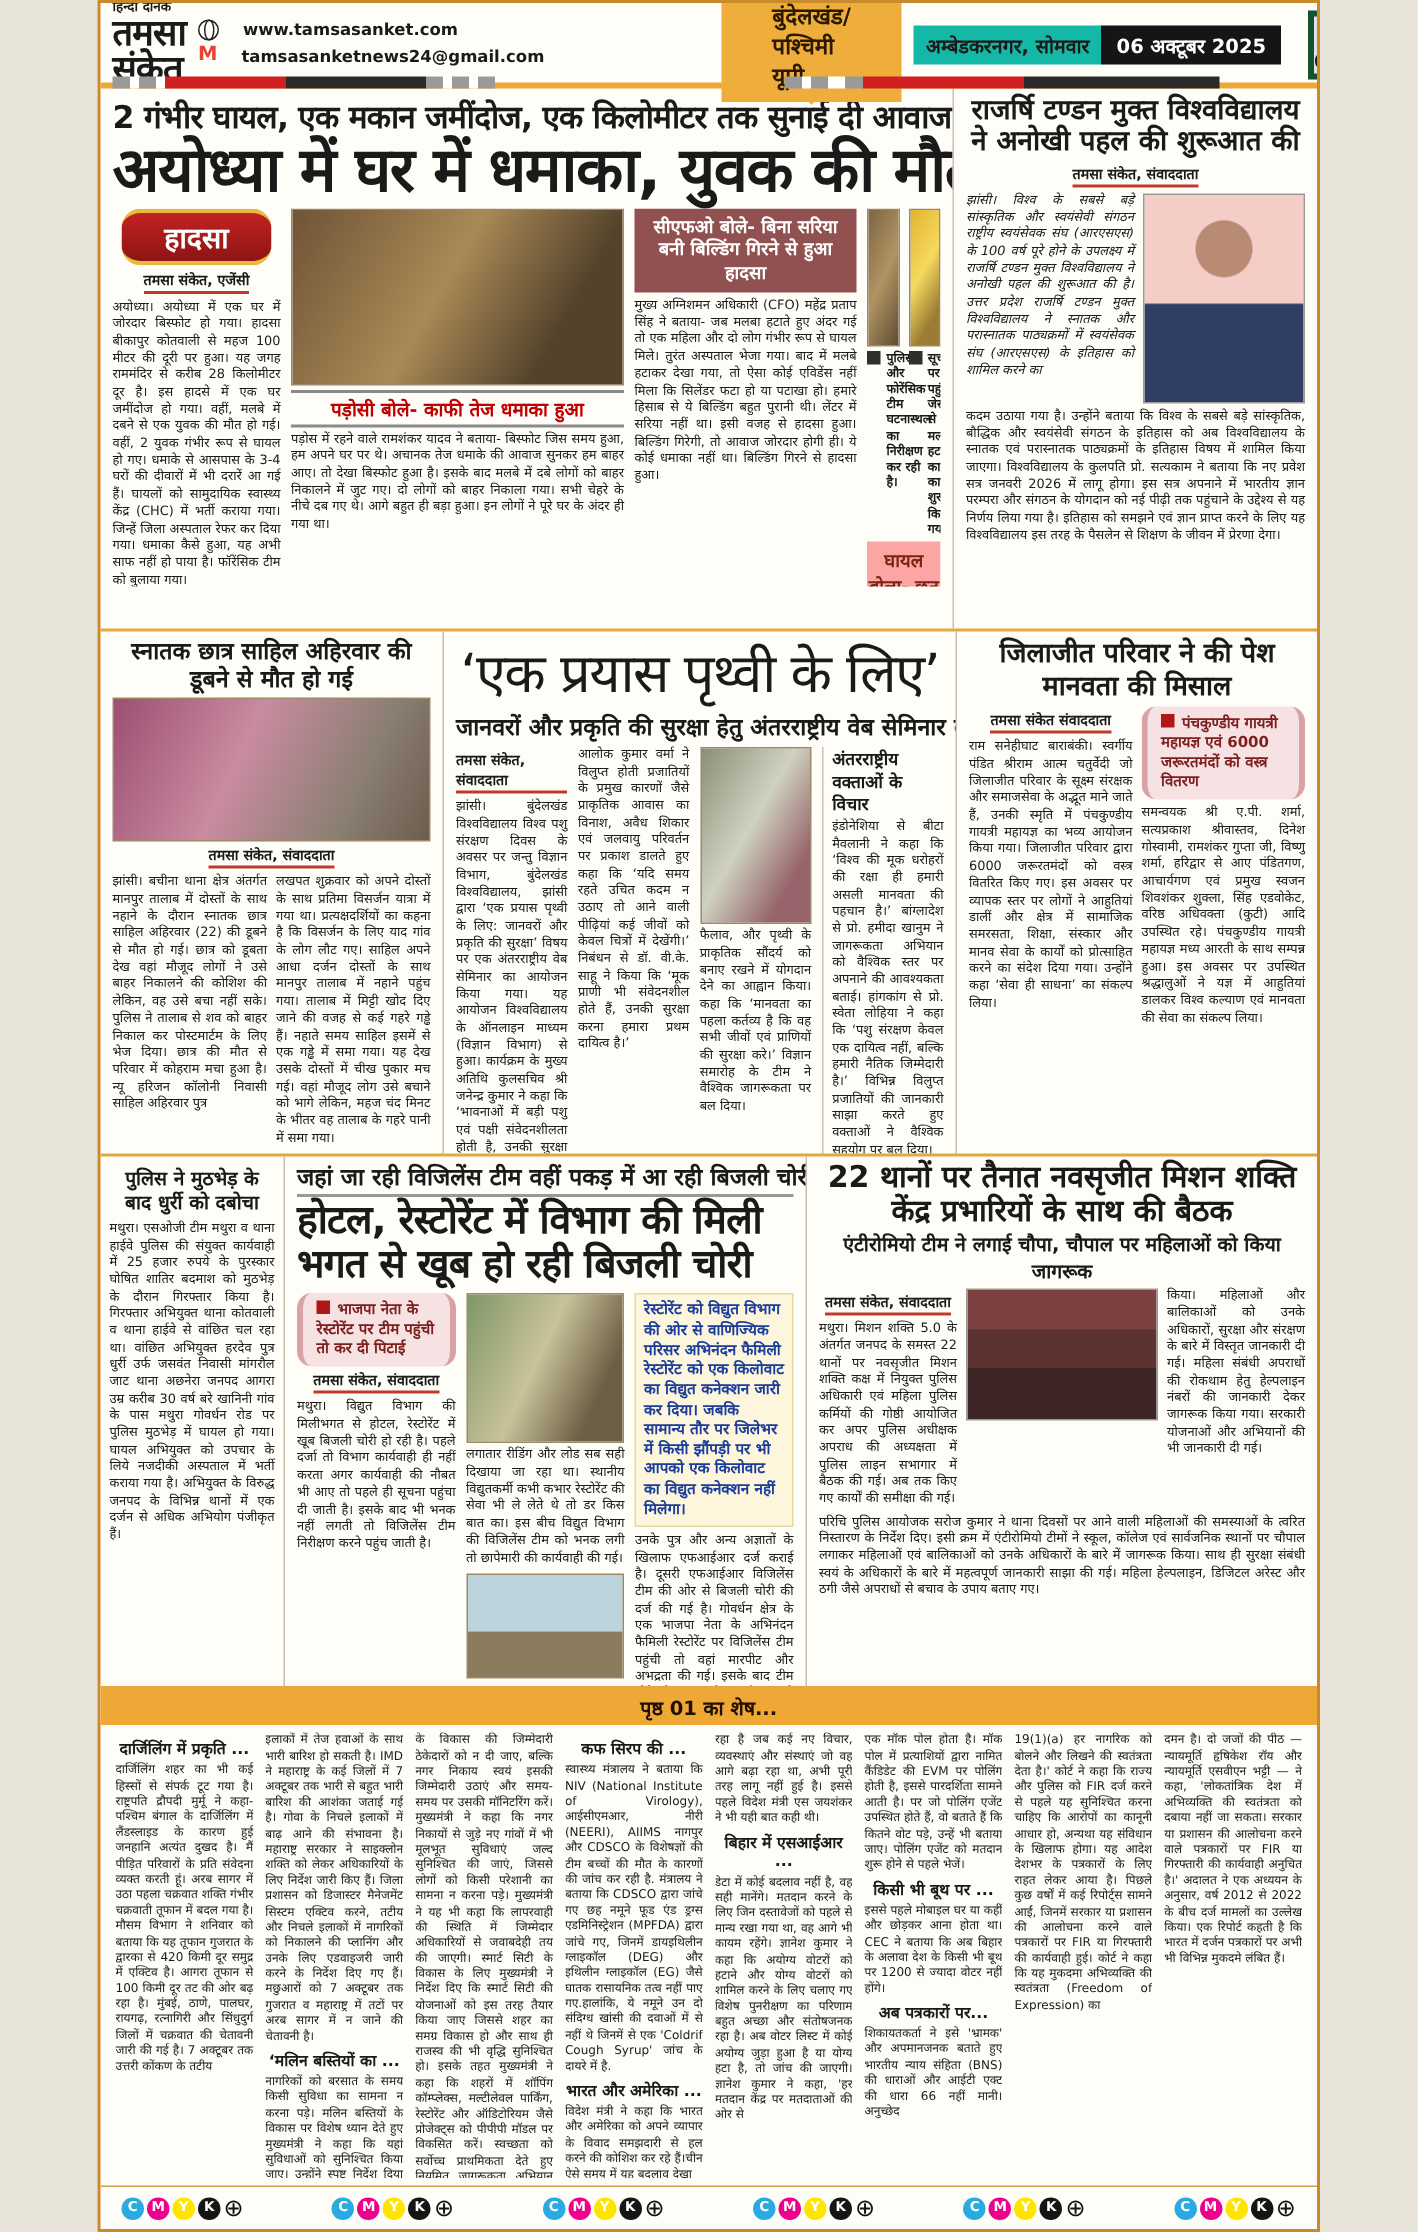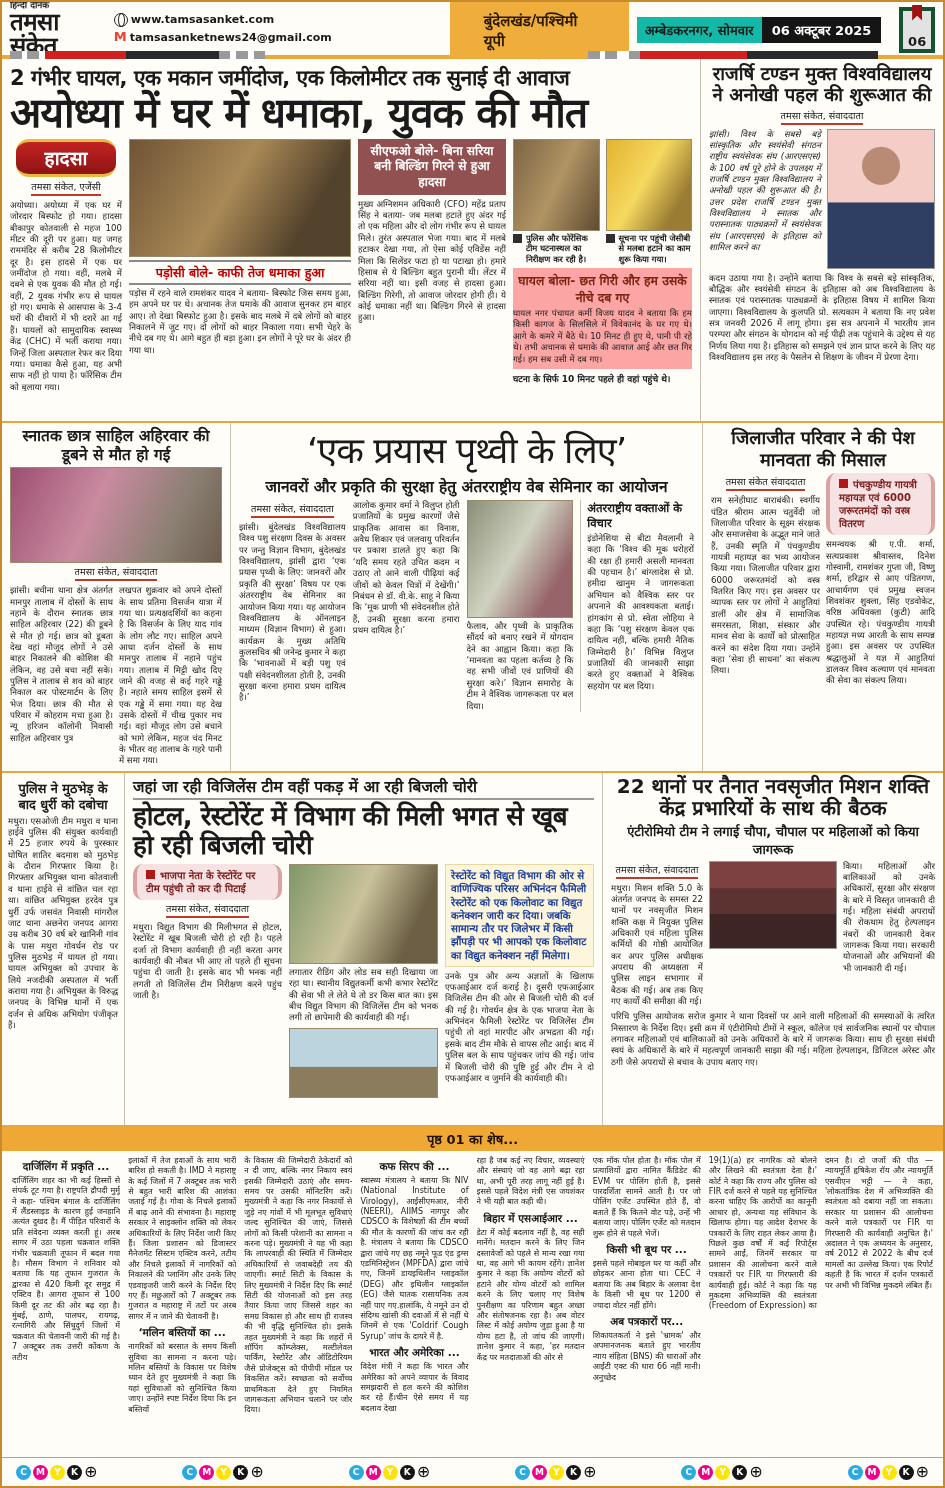--- a/index.html
+++ b/index.html
@@ -1,45 +1,45 @@
 <!DOCTYPE html>
 <html><head>
 <meta charset="utf-8">
 <style>
   html,body{margin:0;padding:0;background:#e9e4da;}
-  .page{width:945px;height:1488px;margin:0 auto;background:#fffdf8;border:2px solid #c98a2b;
+  .page{width:815px;height:1488px;margin:0 auto;background:#fffdf8;border:2px solid #c98a2b;
         box-sizing:border-box;font-family:"DejaVu Sans","Liberation Sans",sans-serif;color:#1a1a1a;
         overflow:hidden;display:flex;flex-direction:column;}
   
   .masthead{height:57px;display:flex;align-items:center;padding:2px 8px 0 8px;box-sizing:border-box;
             border-bottom:4px solid #eda73a;position:relative;gap:8px;}
   .brand{line-height:1;}
   .brand .tagline{font-size:9px;font-weight:700;}
   .brand .title{font-size:24px;font-weight:800;letter-spacing:-0.5px;}
   .contacts{font-size:11px;font-weight:700;line-height:1.45;}
-  .contact-row{display:flex;align-items:center;gap:3px;white-space:nowrap;}
+  .contact-row{display:flex;align-items:center;gap:16px;white-space:nowrap;}
   .globe{width:12px;height:12px;border:1.5px solid #222;border-radius:50%;display:inline-block;position:relative;}
   .globe:before{content:'';position:absolute;left:45%;top:-1px;bottom:-1px;width:40%;border:1px solid #222;border-radius:50%;margin-left:-20%;}
   .gmailM{color:#ea4335;font-weight:800;font-size:13px;}
   .stripesL{position:absolute;left:8px;bottom:-4px;width:290px;height:8px;
      background:linear-gradient(90deg,#9a9a9a 0 4%,#fff 4% 6%,#9a9a9a 6% 10%,#fff 10% 12%,#d02020 12% 40%,#2a2a2a 40% 72%,#9a9a9a 72% 76%,#fff 76% 78%,#9a9a9a 78% 82%,#fff 82% 84%,#9a9a9a 84% 88%,transparent 88%);}
   .stripesR{position:absolute;right:65px;bottom:-4px;width:290px;height:8px;
      background:linear-gradient(90deg,#9a9a9a 0 4%,#fff 4% 6%,#9a9a9a 6% 10%,#fff 10% 14%,#9a9a9a 14% 18%,#d02020 18% 55%,#2a2a2a 55% 100%);}
   .badge{background:#efae3c;color:#2b1a00;font-weight:800;font-size:15px;padding:8px 34px;position:relative;margin-left:110px;}
   .badge:after{content:'';position:absolute;left:50%;bottom:-11px;margin-left:-9px;border:9px solid transparent;border-top:11px solid #efae3c;}
   .daterow{margin-left:auto;display:flex;align-items:center;font-weight:700;font-size:13px;white-space:nowrap;}
   .place{background:#14b8a6;padding:4px 8px;}
   .date{background:#151515;color:#fff;padding:4px 10px;}
   .pagemark{width:30px;height:38px;background:#e2e2e2;border:4px solid #14532d;margin-left:10px;position:relative;
             display:flex;align-items:flex-end;justify-content:center;font-weight:800;font-size:13px;}
   .ribbon{position:absolute;top:-6px;left:50%;margin-left:-5px;width:10px;height:16px;background:#a01212;
           clip-path:polygon(0 0,100% 0,100% 100%,50% 70%,0 100%);}
   
   .row{display:flex;box-sizing:border-box;}
-  .byline{display:block;width:max-content;max-width:100%;margin:2px auto 4px auto;font-weight:400;font-size:9.5px;
+  .byline{display:block;width:max-content;max-width:100%;margin:2px auto 4px auto;font-weight:700;font-size:9.5px;
           padding-bottom:1px;border-bottom:2px solid #c0392b;}
   .bt{font-size:8.6px;line-height:1.32;text-align:justify;margin:0;}
   .photo{width:100%;border:1px solid #9a8a6a;box-sizing:border-box;}
   .cap{font-size:8.3px;font-weight:700;line-height:1.25;margin-top:2px;display:flex;gap:4px;}
   .cap:before{content:'';flex:0 0 9px;height:9px;background:#2f2f2f;margin-top:1px;}
   .pinkbox{background:#f6e2e2;border-radius:10px;padding:5px 7px 5px 9px;color:#7e1f1f;font-weight:700;font-size:10px;
            line-height:1.3;position:relative;border-left:4px solid #d9a3a3;border-right:4px solid #d9a3a3;}
   .pinkbox:before{content:'';display:inline-block;width:9px;height:9px;background:#b01818;margin-right:5px;}
   
   .row1{height:363px;}

